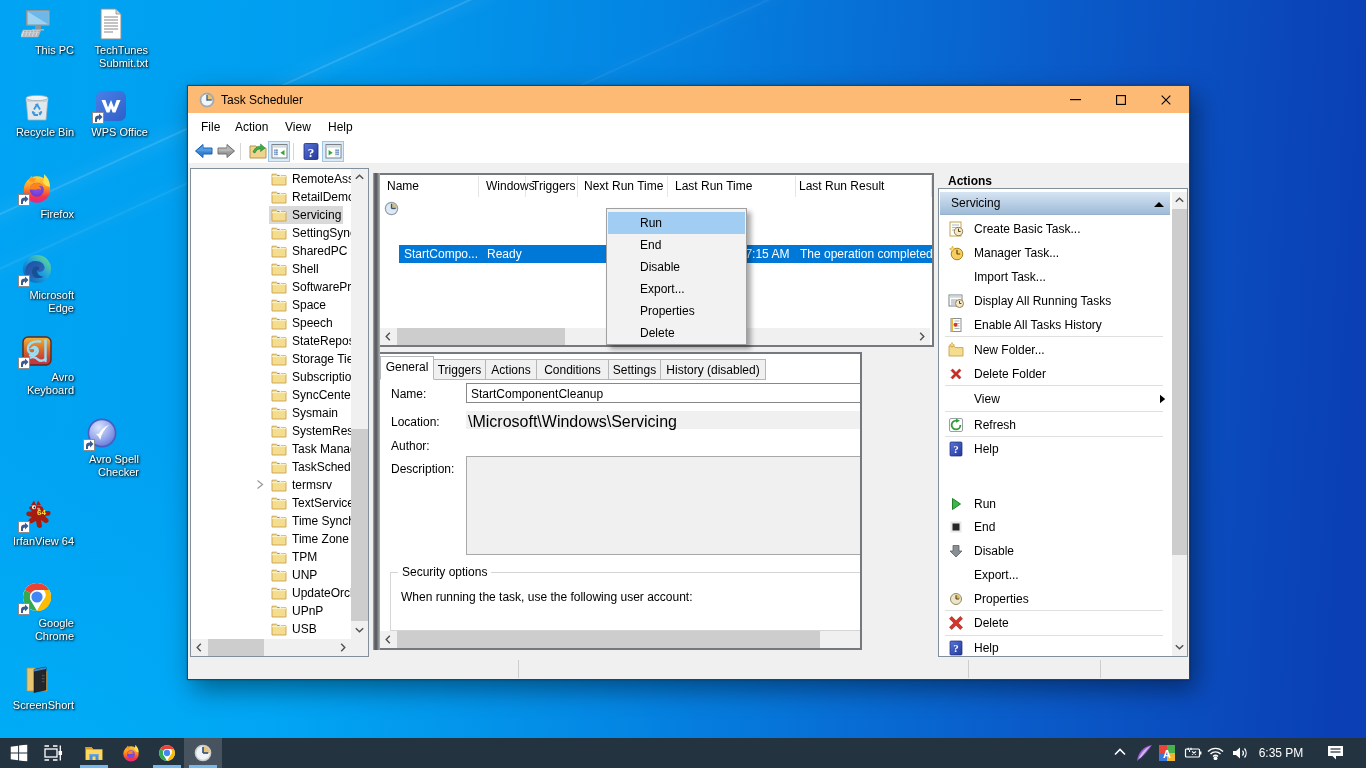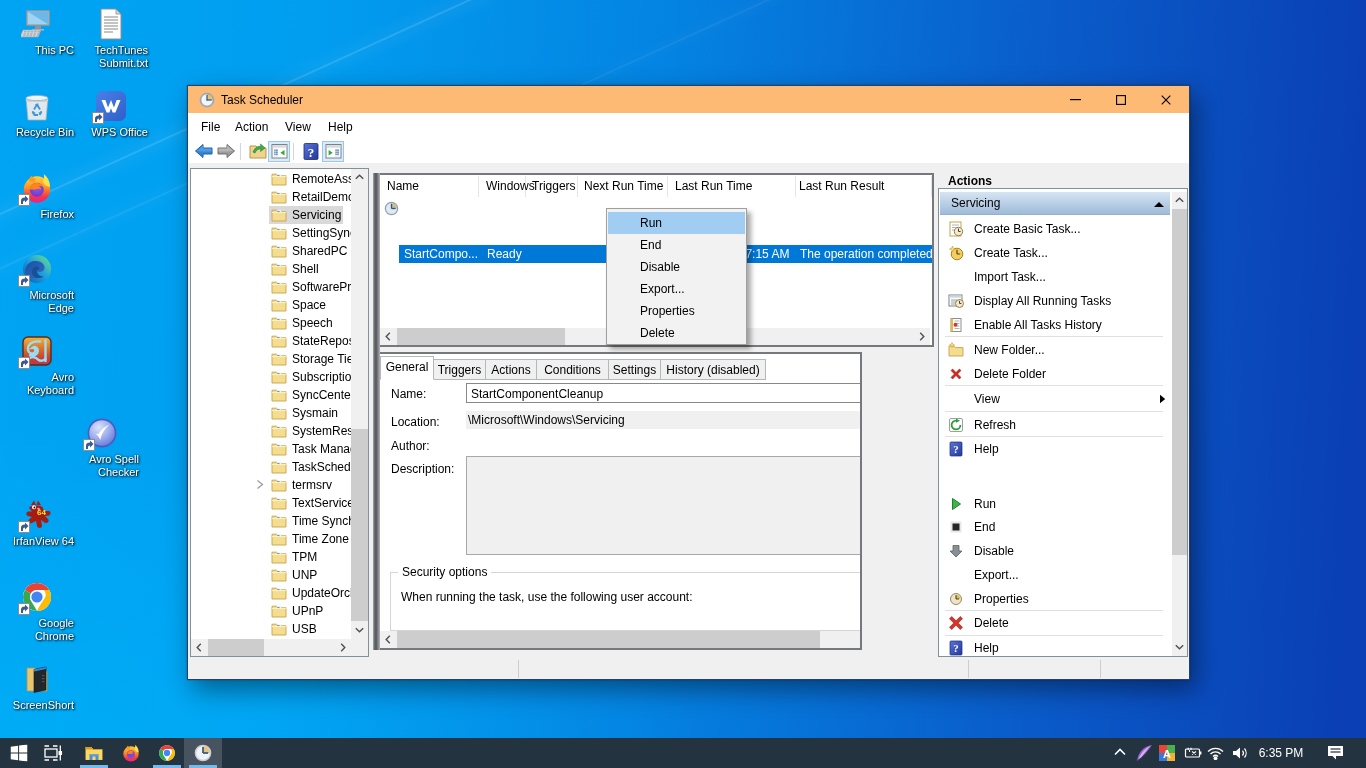--- a/index.html
+++ b/index.html
@@ -35,21 +35,21 @@
 .trow .fico{position:absolute;left:80px;top:2px;}
 .trow .txt{position:absolute;left:101px;top:2px;}
 .tsel{position:absolute;left:78px;background:#d9d9d9;height:18px;}
 
 .lhead{position:absolute;font-size:12px;color:#000;border-right:1px solid #e5e5e5;box-sizing:border-box;padding:3px 0 0 6px;height:21px;}
 .lrow1{position:absolute;background:#0078d7;color:#fff;font-size:12px;height:18px;}
 
 .tab{position:absolute;font-size:12px;color:#000;background:#f0f0f0;border:1px solid #b4b8ba;box-sizing:border-box;text-align:center;height:21px;padding-top:3px;}
 .tab.sel{background:#fff;border-bottom:1px solid #fff;height:24px;z-index:3;}
 .flabel{position:absolute;font-size:12px;color:#000;}
-.fval{position:absolute;background:#f0f0f0;font-size:12px;color:#000;}
+.fval{position:absolute;background:#f0f0f0;font-size:16px;color:#000;}
 
 .ahdr{position:absolute;left:1px;width:230px;height:23px;background:linear-gradient(#d6e4f3,#9fbbd8);border-bottom:1px solid #96b0cc;font-size:12px;color:#000;box-sizing:border-box;}
 .aitem{position:absolute;left:1px;width:230px;height:24px;font-size:12px;color:#000;}
 .aitem .aico{position:absolute;left:8px;top:4px;width:16px;height:16px;}
 .aitem .atx{position:absolute;left:34px;top:5px;}
 .asep{position:absolute;left:6px;width:218px;height:1px;background:#e0e0e0;}
 
 #cmenu{position:absolute;left:606px;top:208px;width:141px;height:137px;background:#f2f2f2;border:1px solid #a0a0a0;box-sizing:border-box;box-shadow:4px 4px 5px rgba(0,0,0,.35);z-index:50;}
 #cmenu .mi{position:absolute;left:1px;width:137px;height:22px;font-size:12px;color:#000;}
 #cmenu .mi span{position:absolute;left:32px;top:4px;}
@@ -775,21 +775,21 @@
                   <path d="M10.5 10.5 L10.5 7.6 M10.5 10.5 L12.6 10.5" stroke="#54401e" stroke-width="1"></path>
                 </svg></span>
               <span class="atx">Create Basic Task...</span>
             </div>
             <div class="aitem" style="top:52px;">
               <span class="aico"><svg width="16" height="16" viewBox="0 0 16 16">
                   <circle cx="9" cy="9" r="5.8" fill="#f7ce5e" stroke="#a8821e" stroke-width="1"></circle>
                   <path d="M9 9 L9 4.7 M9 9 L12.2 9" stroke="#54401e" stroke-width="1.2"></path>
                   <path d="M4.5 1 L5.3 3.2 L7.5 4 L5.3 4.8 L4.5 7 L3.7 4.8 L1.5 4 L3.7 3.2 Z" fill="#ffdf6e" stroke="#c89a28" stroke-width=".6"></path>
                 </svg></span>
-              <span class="atx">Create Task...</span>
+              <span class="atx">Manager Task...</span>
             </div>
             <div class="aitem" style="top:100px;">
               <span class="aico"><svg width="16" height="16" viewBox="0 0 16 16">
                   <rect x="1" y="2" width="13" height="11" fill="#fff" stroke="#7a8288" stroke-width="1"></rect>
                   <rect x="1.5" y="2.5" width="12" height="2.2" fill="#cdd6db"></rect>
                   <g stroke="#8fa0ac" stroke-width="1">
                     <line x1="3" y1="7" x2="9" y2="7"></line>
                     <line x1="3" y1="9" x2="9" y2="9"></line>
                     <line x1="3" y1="11" x2="7" y2="11"></line>
                   </g>

